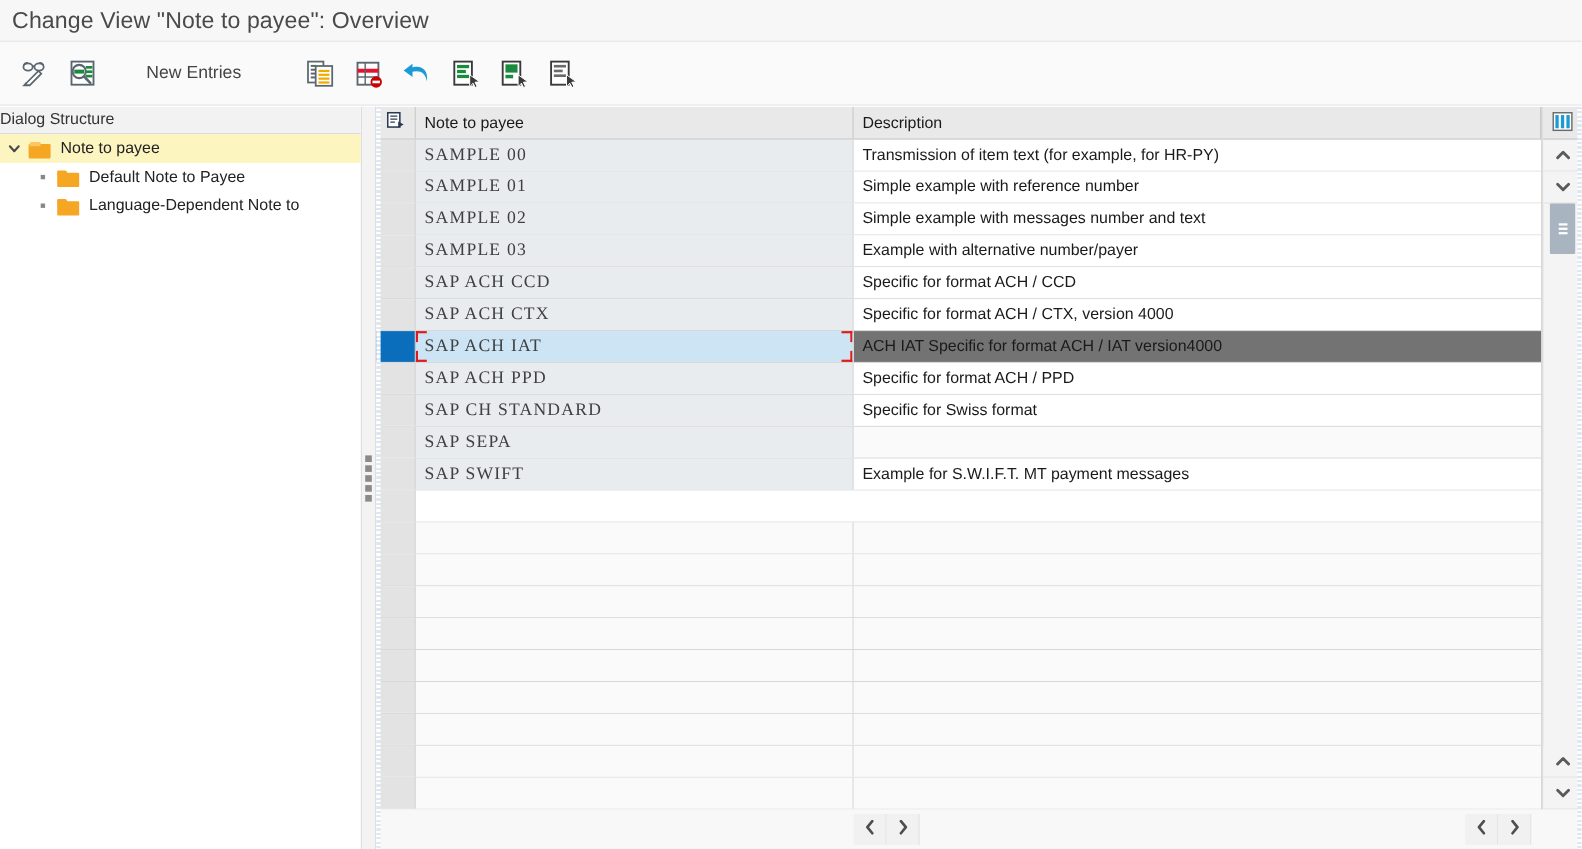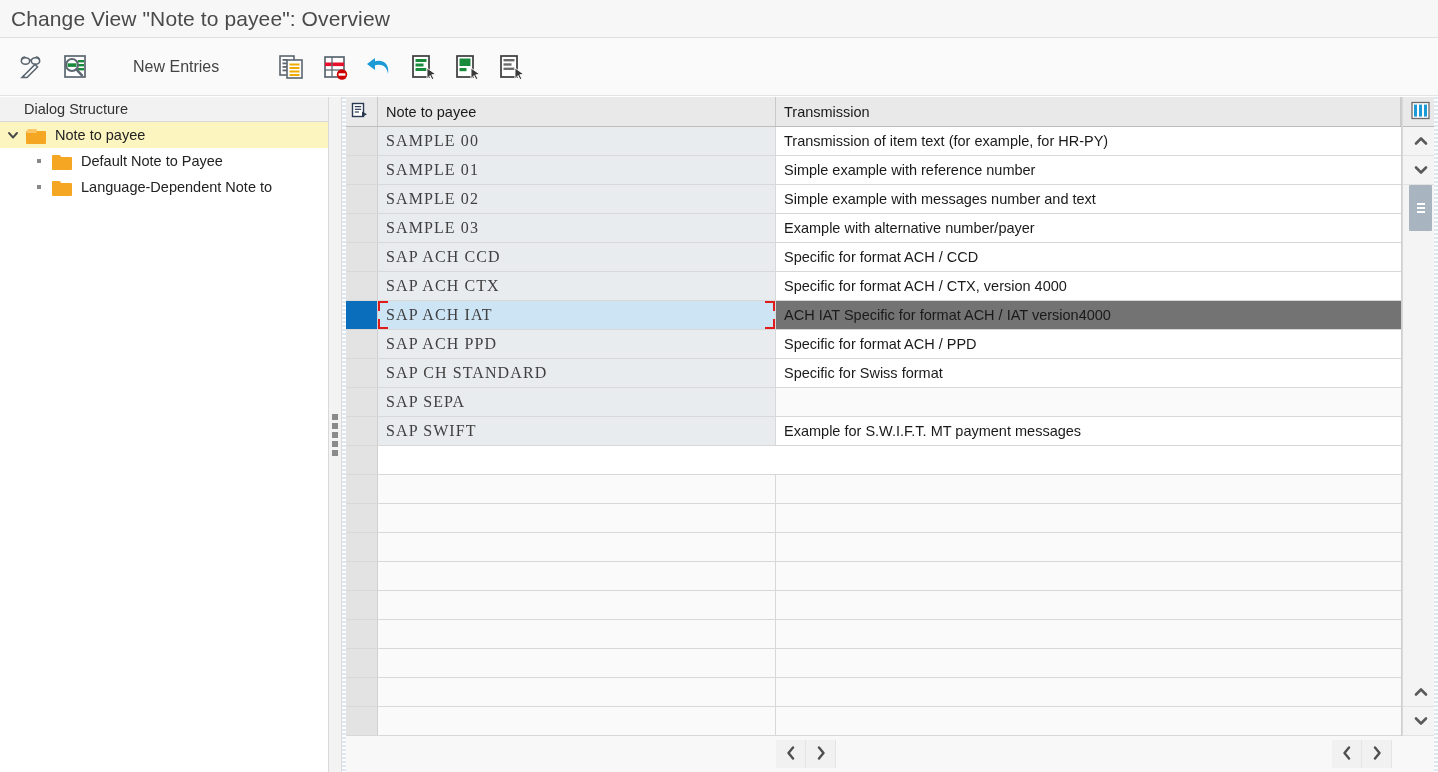--- a/index.html
+++ b/index.html
@@ -84,21 +84,21 @@
     display: flex;
     flex-direction: column;
     overflow: hidden;
   }
   #sidebar-header {
     height: 25px;
     background: #f2f2f2;
     border-bottom: 1px solid #d9d9d9;
     display: flex;
     align-items: center;
-    padding-left: 24px;
+    padding-left: 0;
     font-size: 14.5px;
     color: #333333;
     box-sizing: border-box;
     flex: none;
   }
   .tree-node {
     height: 26px;
     display: flex;
     align-items: center;
     white-space: nowrap;
@@ -589,21 +589,21 @@
               <svg width="17" height="17" viewBox="0 0 17 17">
                 <rect x="1.5" y="1.5" width="11" height="13" fill="#fff" stroke="#2b3a52" stroke-width="1.4"></rect>
                 <line x1="3.8" y1="4.6" x2="10.2" y2="4.6" stroke="#2b3a52" stroke-width="1.2"></line>
                 <line x1="3.8" y1="7.3" x2="10.2" y2="7.3" stroke="#2b3a52" stroke-width="1.2"></line>
                 <line x1="3.8" y1="10" x2="8" y2="10" stroke="#2b3a52" stroke-width="1.2"></line>
                 <path d="M11 9.5 L16 12.2 L11 15 Z" fill="#2b3a52"></path>
               </svg>
             </span>
           </div>
           <div class="hdr-cell col-key">Note to payee</div>
-          <div class="hdr-cell col-desc">Transmission</div>
+          <div class="hdr-cell col-desc">Description</div>
         </div>
 
         <div id="grid-body">
 
           <div class="row">
             <div class="cell marker"></div>
             <div class="cell key">SAMPLE 00</div>
             <div class="cell desc">Transmission of item text (for example, for HR-PY)</div>
           </div>
 

